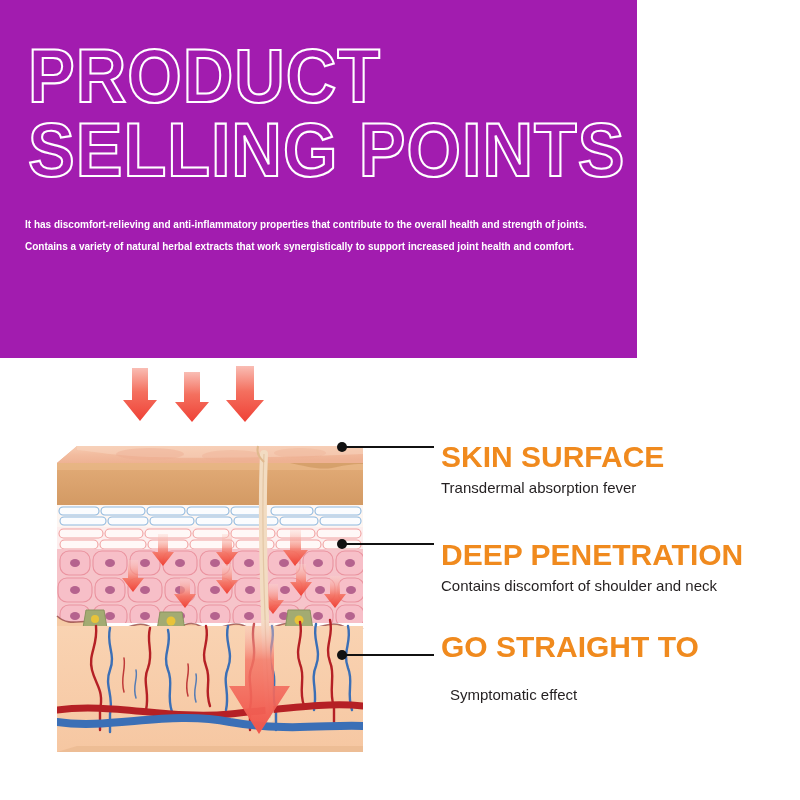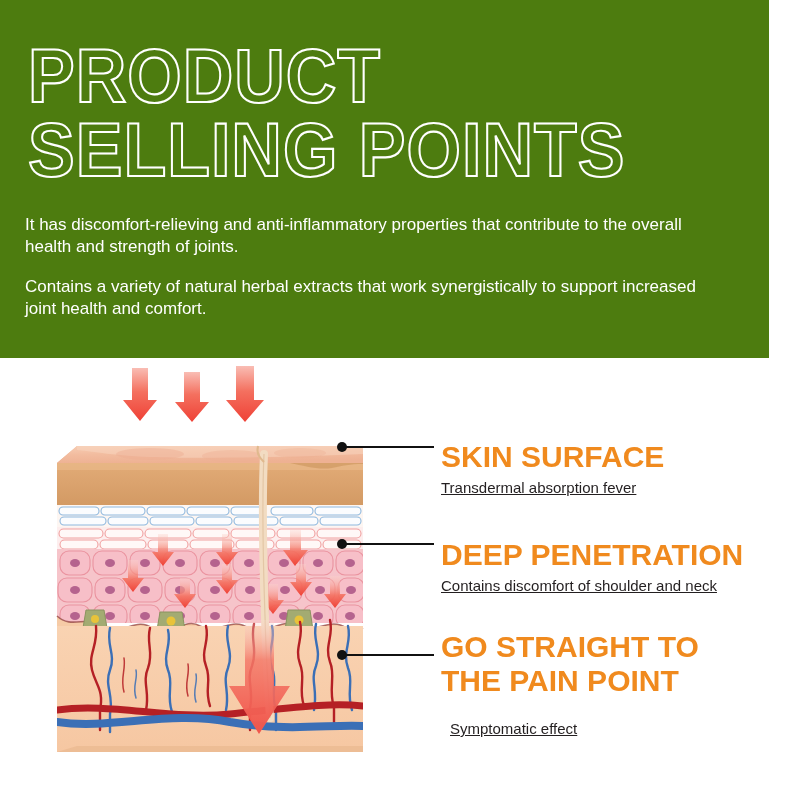--- a/index.html
+++ b/index.html
@@ -20,23 +20,23 @@
     height: 800px;
     background: #ffffff;
     overflow: hidden;
   }
 
   
   .banner {
     position: absolute;
     left: 0;
     top: 0;
-    width: 769px;
+    width: 637px;
     height: 358px;
-    background: #4d7c0f;
+    background: #a21caf;
   }
   .headline {
     position: absolute;
     left: 28px;
     top: 36px;
     width: 740px;
   }
   .headline-line {
     font-family: "Liberation Sans", sans-serif;
     font-weight: 700;
@@ -49,26 +49,26 @@
     white-space: nowrap;
     transform: scaleY(1.08);
     transform-origin: left top;
   }
   .banner-body {
     position: absolute;
     left: 25px;
     top: 214px;
     width: 700px;
     color: #ffffff;
-    font-size: 17px;
+    font-size: 10px;
     line-height: 22px;
-    font-weight: 400;
+    font-weight: 700;
   }
   .banner-body p { margin: 0; }
-  .banner-body .para-gap { margin-top: 18px; }
+  .banner-body .para-gap { margin-top: 0; }
 
   
   .diagram {
     position: absolute;
     left: 0;
     top: 358px;
     width: 800px;
     height: 442px;
     background: #ffffff;
   }
@@ -94,21 +94,20 @@
     line-height: 34px;
     letter-spacing: 0px;
     white-space: nowrap;
   }
   .callout-sub {
     color: #231f20;
     font-size: 15px;
     line-height: 20px;
     margin-top: 4px;
     white-space: nowrap;
-    text-decoration: underline;
   }
   #callout-1 { left: 441px; top: 62px; }
   #callout-2 { left: 441px; top: 160px; }
   #callout-3 { left: 441px; top: 252px; }
   #callout-3 .callout-sub { margin-left: 9px; margin-top: 21px; }
 </style>
 </head>
 <body>
 
 <div id="page">
@@ -408,19 +407,18 @@
       <div class="callout-sub">Transdermal absorption fever</div>
     </div>
 
     <div class="callout" id="callout-2">
       <div class="callout-title">DEEP PENETRATION</div>
       <div class="callout-sub">Contains discomfort of shoulder and neck</div>
     </div>
 
     <div class="callout" id="callout-3">
       <div class="callout-title">GO STRAIGHT TO</div>
-      <div class="callout-title">THE PAIN POINT</div>
       <div class="callout-sub">Symptomatic effect</div>
     </div>
 
   </div>
 
 </div>
 
 </body></html>

